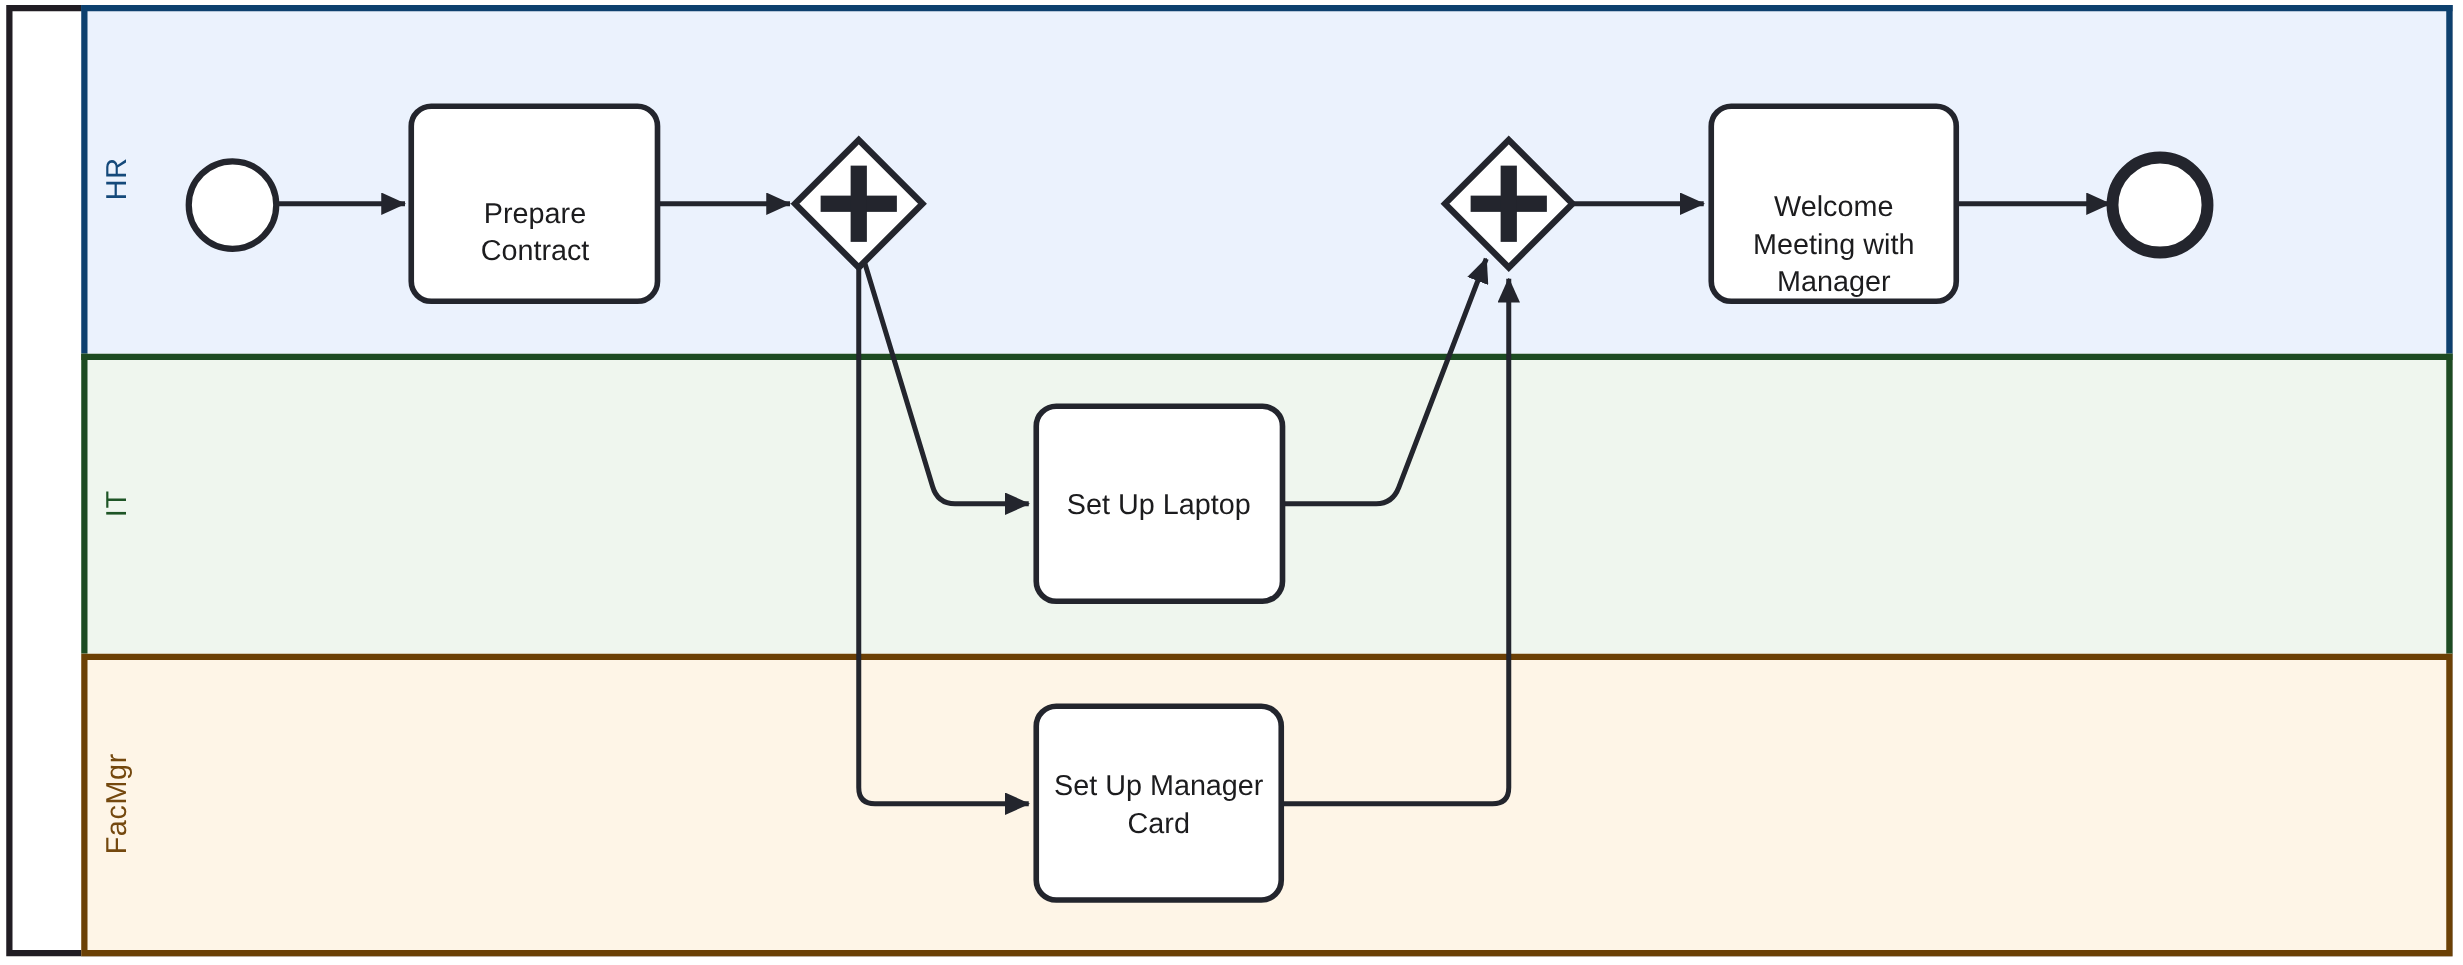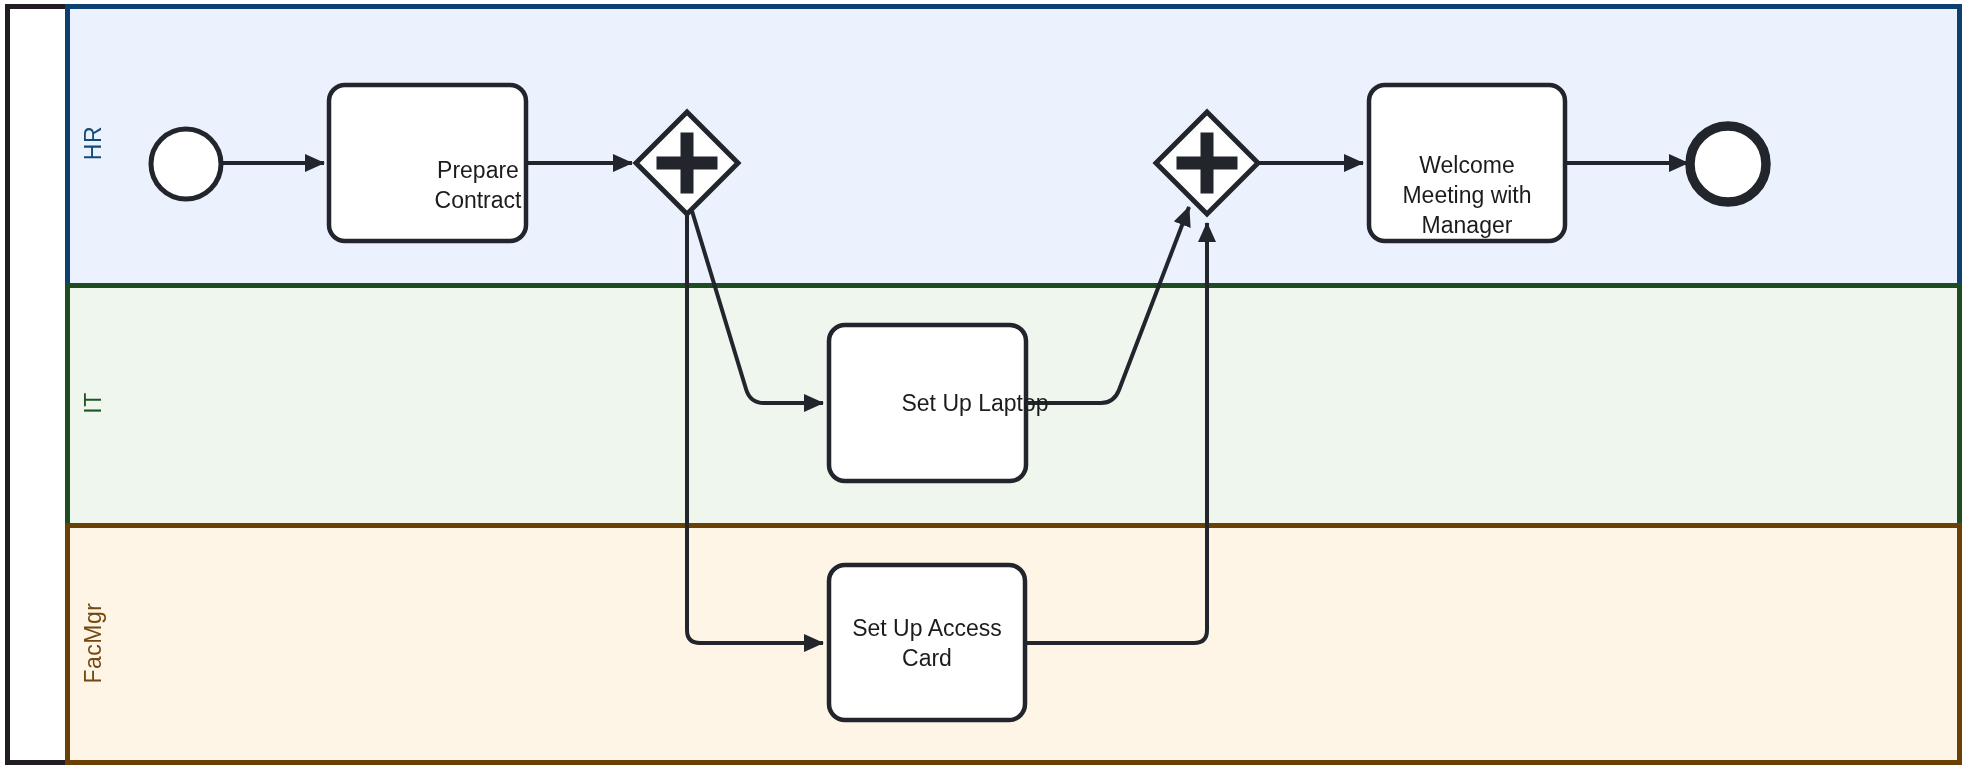--- a/index.html
+++ b/index.html
@@ -27,22 +27,22 @@
   .task{stroke-width:4.5px;}
   .gw{stroke-width:5px;}
   .evt-start{stroke-width:5px;}
   .evt-end{stroke-width:9.5px;}
   .flow{fill:none;stroke:#23252D;stroke-width:4px;}
   .plus{fill:#23252D;stroke:none;}
 
   
   .task-label{position:absolute;display:flex;align-items:center;justify-content:center;
       text-align:center;white-space:pre-line;color:#1C1C1E;font-size:23px;line-height:30px;}
-  .lbl-prepare{left:346px;top:83px;width:200px;height:204px;padding-left:32px;}
-  .lbl-laptop{left:827px;top:323px;width:200px;height:160px;margin-left:48px;}
+  .lbl-prepare{left:328px;top:83px;width:200px;height:204px;}
+  .lbl-laptop{left:827px;top:323px;width:200px;height:160px;}
   .lbl-access{left:827px;top:563px;width:200px;height:159px;}
   .lbl-welcome{left:1367px;top:83px;width:200px;height:160px;margin-top:32px;}
 </style>
 </head>
 <body>
 
 <div id="canvas">
 
   <div class="pool"></div>
 
@@ -86,19 +86,19 @@
     <g>
       <path class="shape gw" d="M 1207 112 L 1258 163 L 1207 214 L 1156 163 Z"></path>
       <rect class="plus" x="1176.5" y="156.5" width="61" height="13"></rect>
       <rect class="plus" x="1200.5" y="132.5" width="13" height="61"></rect>
     </g>
   </svg>
 
   <div class="task-label lbl-prepare">Prepare
 Contract</div>
   <div class="task-label lbl-laptop">Set Up Laptop</div>
-  <div class="task-label lbl-access">Set Up Access
+  <div class="task-label lbl-access">Set Up Manager
 Card</div>
   <div class="task-label lbl-welcome">Welcome
 Meeting with
 Manager</div>
 
 </div>
 
 </body></html>

